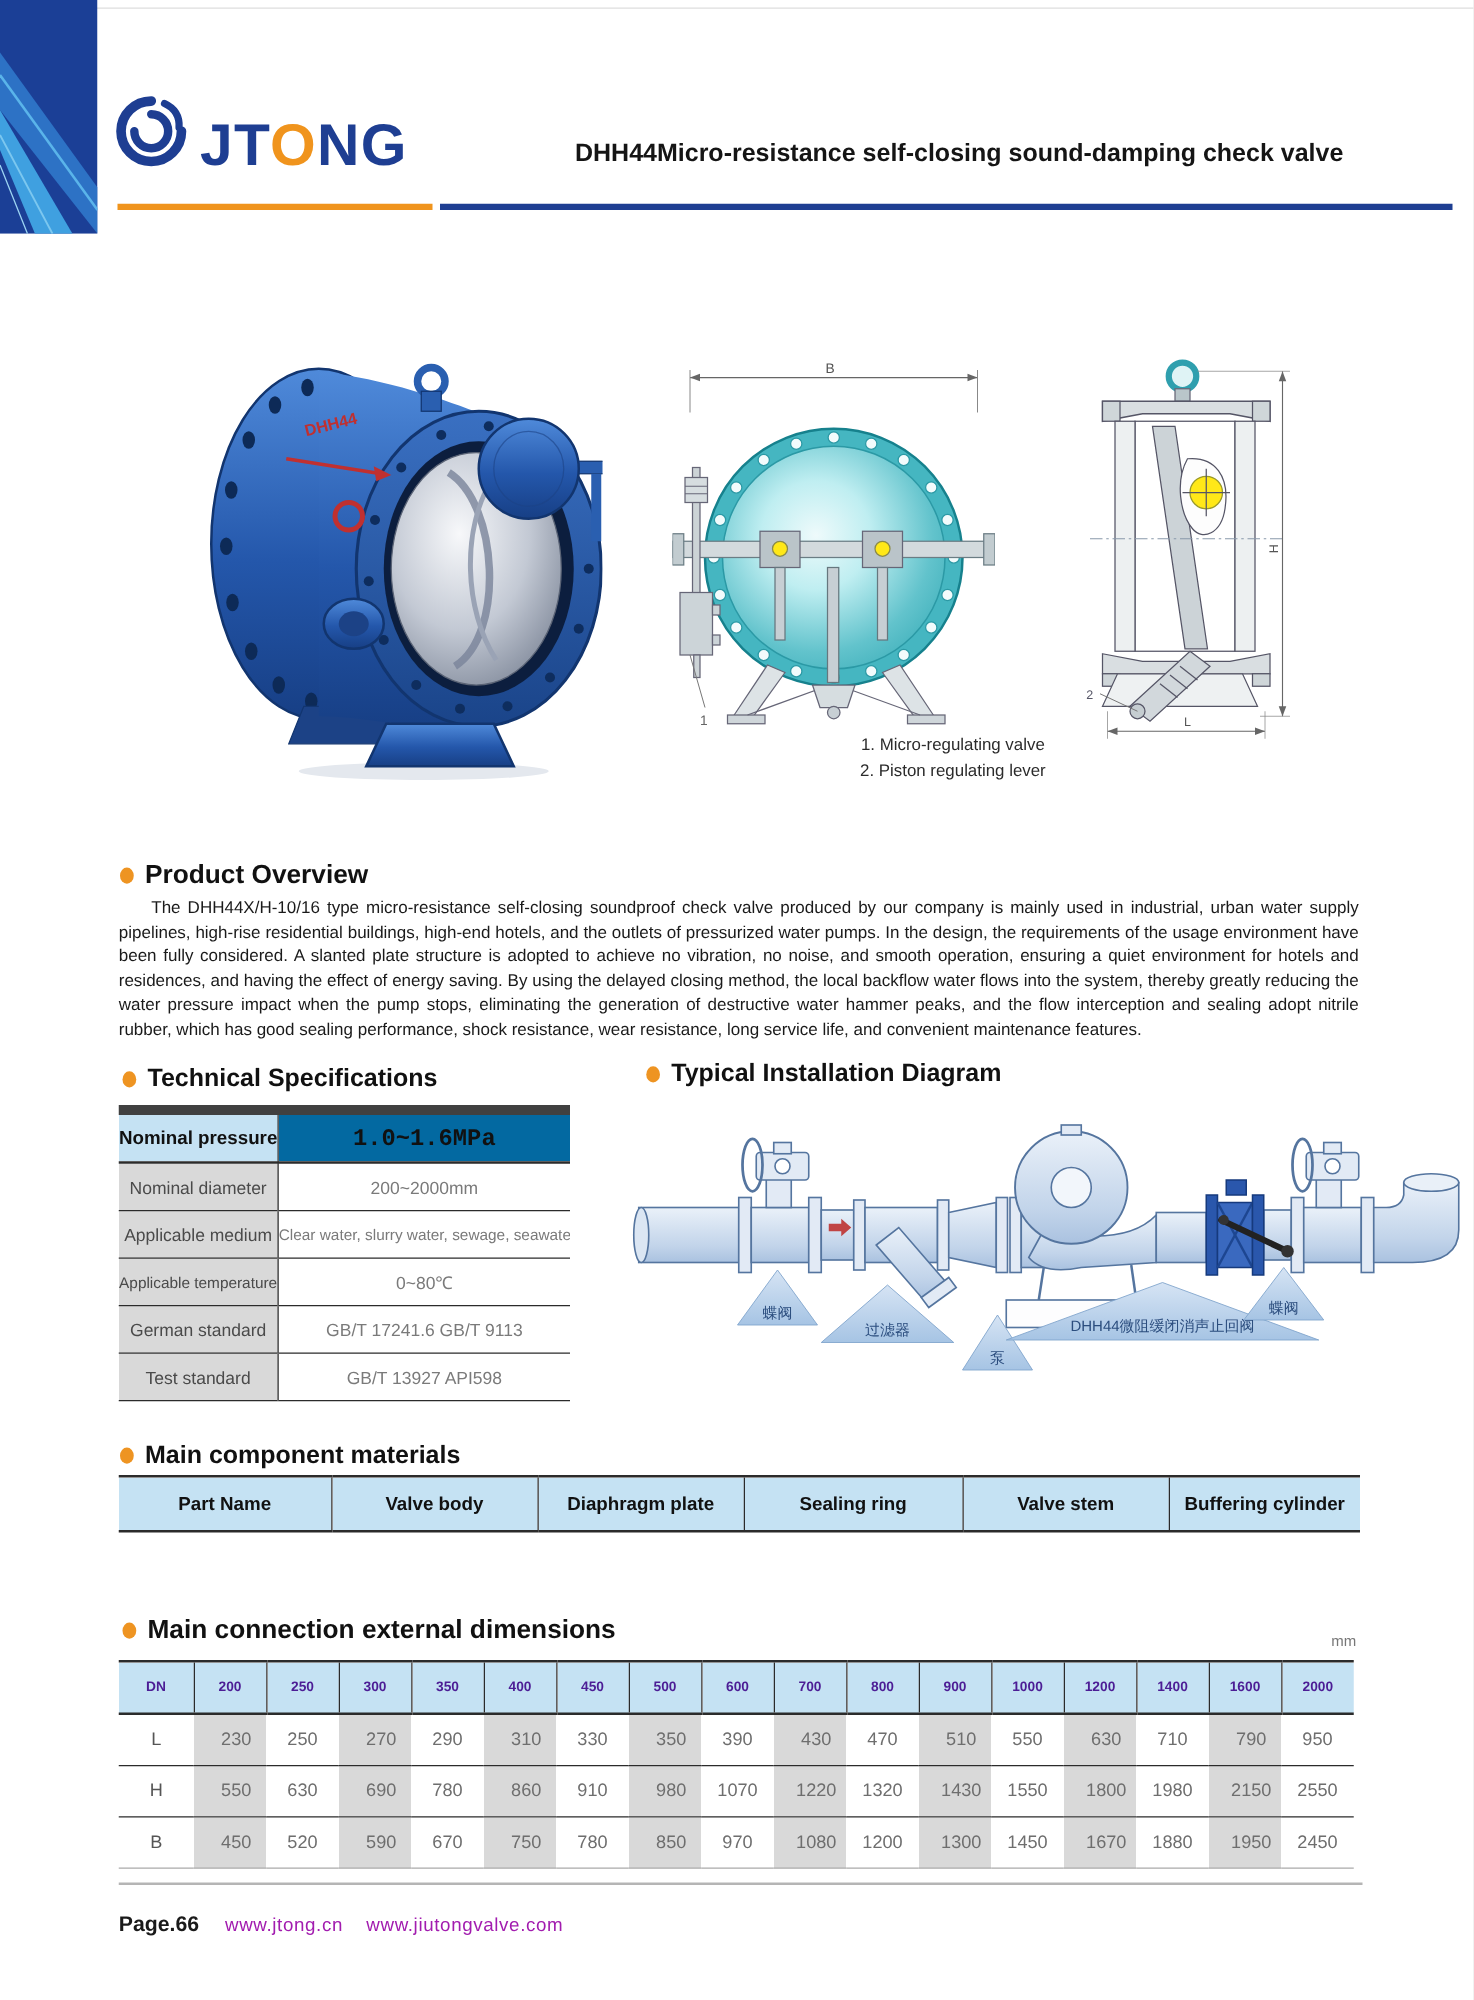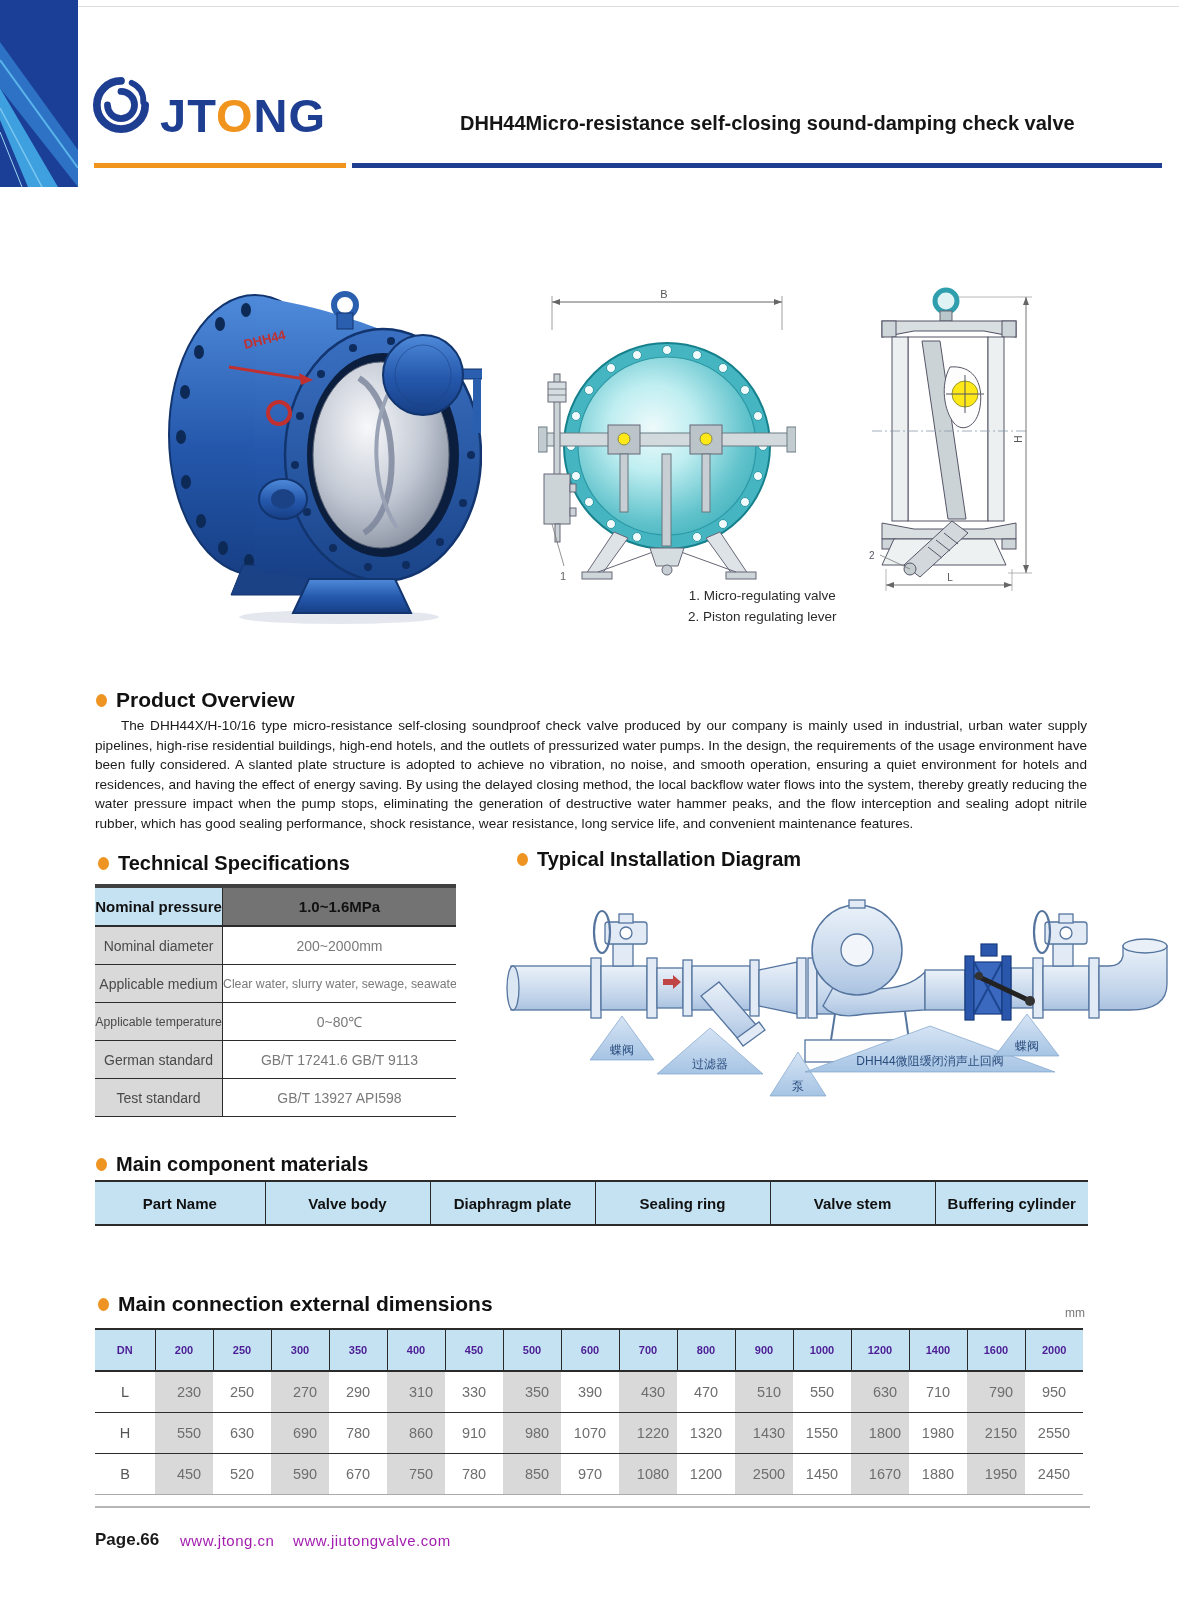--- a/index.html
+++ b/index.html
@@ -27,25 +27,25 @@
 
   .caption{font-size:13.5px;color:#2b2b2b;line-height:1.55;text-align:center;}
 
   table{border-collapse:collapse;table-layout:fixed;}
   td,th{padding:0;overflow:hidden;white-space:nowrap;}
 
   
   .spec{width:360px;}
   .spec td,.spec th{height:37px;text-align:center;vertical-align:middle;font-size:14px;}
   .spec tr{border-bottom:1.5px solid #2b2b2b;}
-  .spec tr:first-child{border-top:4px solid #404040;border-bottom:2px solid #2b2b2b;margin-left:27px;}
+  .spec tr:first-child{border-top:8px solid #404040;border-bottom:2px solid #2b2b2b;margin-left:27px;}
   .spec .lbl{width:127px;background:#d9d9d9;color:#4a4a4a;border-right:1.5px solid #2b2b2b;font-weight:normal;}
   .spec .val{width:233px;background:#fff;color:#7a7a7a;}
   .spec tr:first-child .lbl{background:#c5e2f3;color:#111;font-weight:bold;font-size:15px;}
-  .spec tr:first-child .val{background:#737373;color:#111;font-weight:bold;font-size:15px;}
+  .spec tr:first-child .val{background:#0369a1;color:#111;font-weight:bold;font-size:19px;font-family:Liberation Mono, monospace;}
   .spec .small{font-size:12.3px;}
 
   
   .mat{width:993px;}
   .mat th{height:42px;background:#c5e2f3;font-size:15px;color:#111;
           border-top:2.5px solid #2b2b2b;border-bottom:2.5px solid #2b2b2b;
           border-left:1.5px solid #2b2b2b;text-align:center;}
   .mat th:first-child{border-left:none;}
   .mat td{height:38px;font-size:14px;color:#555;text-align:center;border-bottom:1px solid #cccccc;}
   .mat td.g{background:#d9d9d9;}
@@ -513,21 +513,21 @@
       <td class="g">450</td>
       <td>520</td>
       <td class="g">590</td>
       <td>670</td>
       <td class="g">750</td>
       <td>780</td>
       <td class="g">850</td>
       <td>970</td>
       <td class="g">1080</td>
       <td>1200</td>
-      <td class="g">2500</td>
+      <td class="g">1300</td>
       <td>1450</td>
       <td class="g">1670</td>
       <td>1880</td>
       <td class="g">1950</td>
       <td>2450</td>
     </tr>
   </tbody>
     </table>
 
   <div class="abs footer-line"></div>

